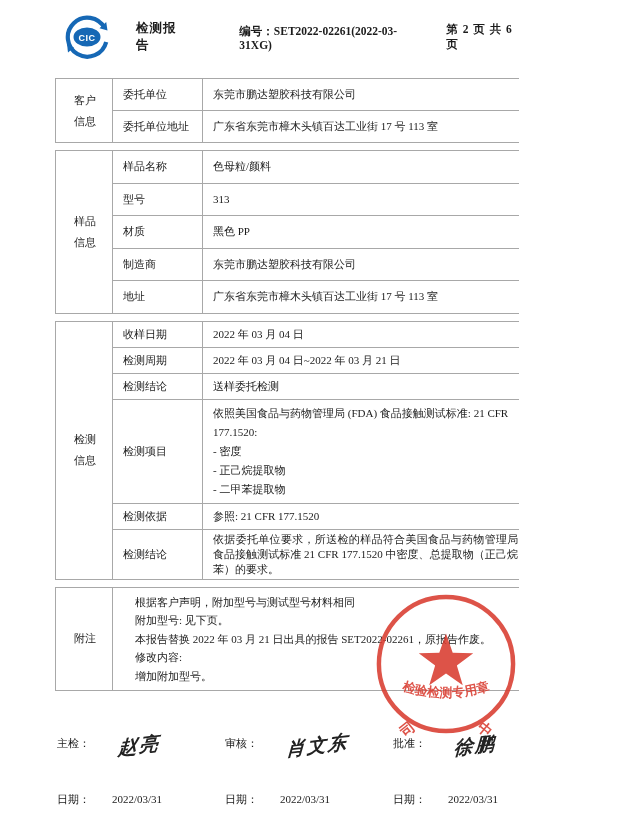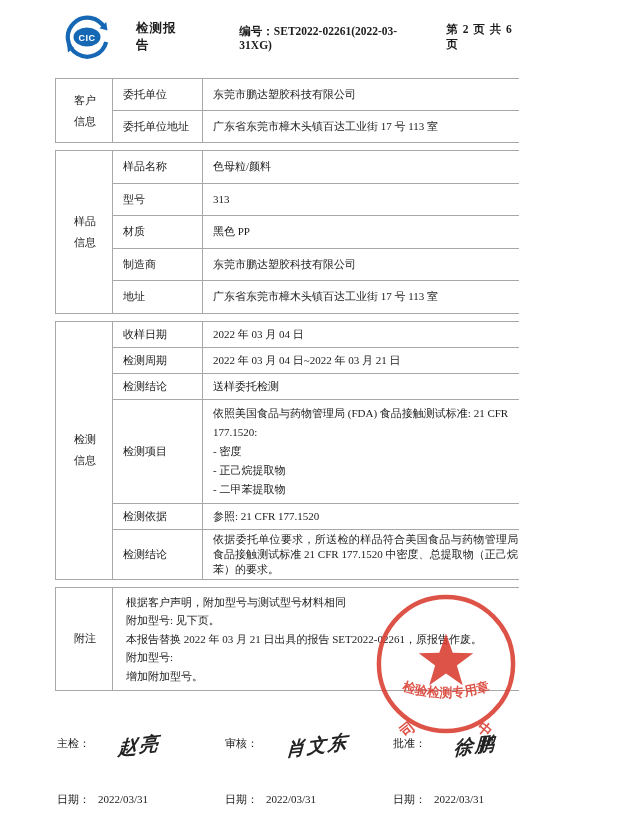--- a/index.html
+++ b/index.html
@@ -20,32 +20,32 @@
   table.doc td { border:1px solid #a8a8a8; font-size:11px; vertical-align:middle; padding:2px 8px 2px 10px; }
   td.sec-label { text-align:center; padding:2px 2px; line-height:21px; }
   td.field { padding-left:11px; }
   td.value { padding-left:13px; }
   .t-customer tr { height:32px; }
   .t-sample tr { height:32.5px; }
   .t-test tr.short { height:26px; }
   .t-test td.ml { padding-top:4px; padding-bottom:4px;margin-top:8px; }
   .ml p { line-height:19px; }
   .just { text-align:justify; line-height:15px; padding-top:4px; padding-bottom:4px; }
-  .t-note td.note-cell { padding:5px 10px 5px 13px; }
+  .t-note td.note-cell { padding:5px 10px 5px 22px; }
   .note-cell p { line-height:18.5px; }
 
   
   .signs { margin:34px 0 0 57px; width:505px; display:grid; grid-template-columns:168px 168px 169px; }
   .sig-cell { display:flex; align-items:center; height:42px; }
   .sig-role { font-size:11px; padding-bottom:6px; }
   .sig-name { font-family:"DejaVu Sans","Liberation Sans",sans-serif; font-style:italic; font-weight:bold;
               font-size:19px; color:#222; transform:rotate(-7deg) skewX(-10deg); margin-left:28px; letter-spacing:2px; }
   .date-cell { display:flex; align-items:center; margin-top:24px; height:16px; }
   .date-label { font-size:11px; }
-  .date-val { font-size:11px; margin-left:8px; }
+  .date-val { font-size:11px; margin-left:22px; }
 
   
   .stamp { position:absolute; left:372px; top:590px; width:148px; height:148px; opacity:0.87; pointer-events:none; }
 </style>
 </head>
 <body>
 
 <div class="page">
 
   <div class="header">
@@ -172,21 +172,21 @@
         </colgroup>
       <tbody>
           <tr>
         <td class="sec-label">
           <p>附注</p>
         </td>
         <td class="note-cell">
           <p>根据客户声明，附加型号与测试型号材料相同</p>
           <p>附加型号: 见下页。</p>
           <p>本报告替换 2022 年 03 月 21 日出具的报告 SET2022-02261，原报告作废。</p>
-          <p>附加型号:</p>
+          <p>修改内容:</p>
           <p>增加附加型号。</p>
         </td>
       </tr>
     </tbody>
       </table>
   </div>
 
   <div class="signs">
     <div class="sig-cell">
       <span class="sig-role">主检：</span>

